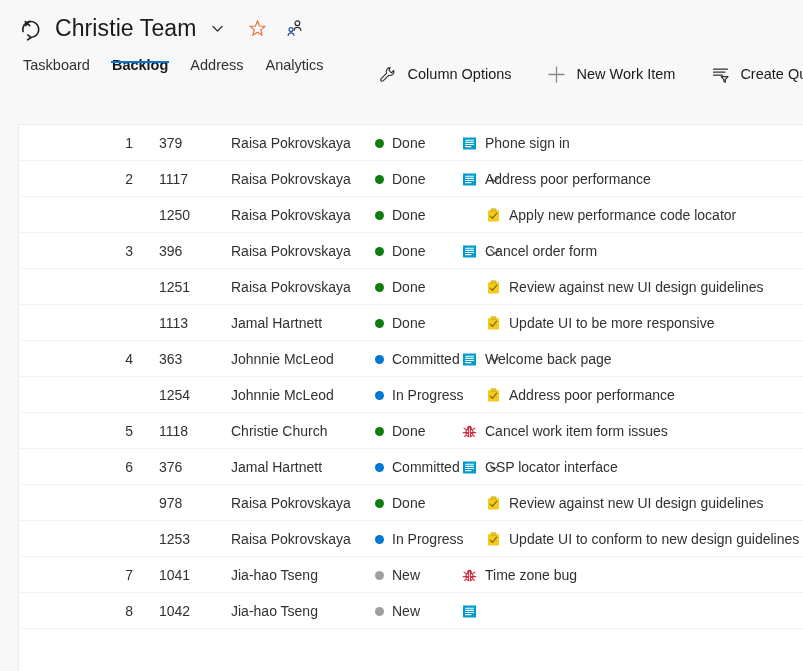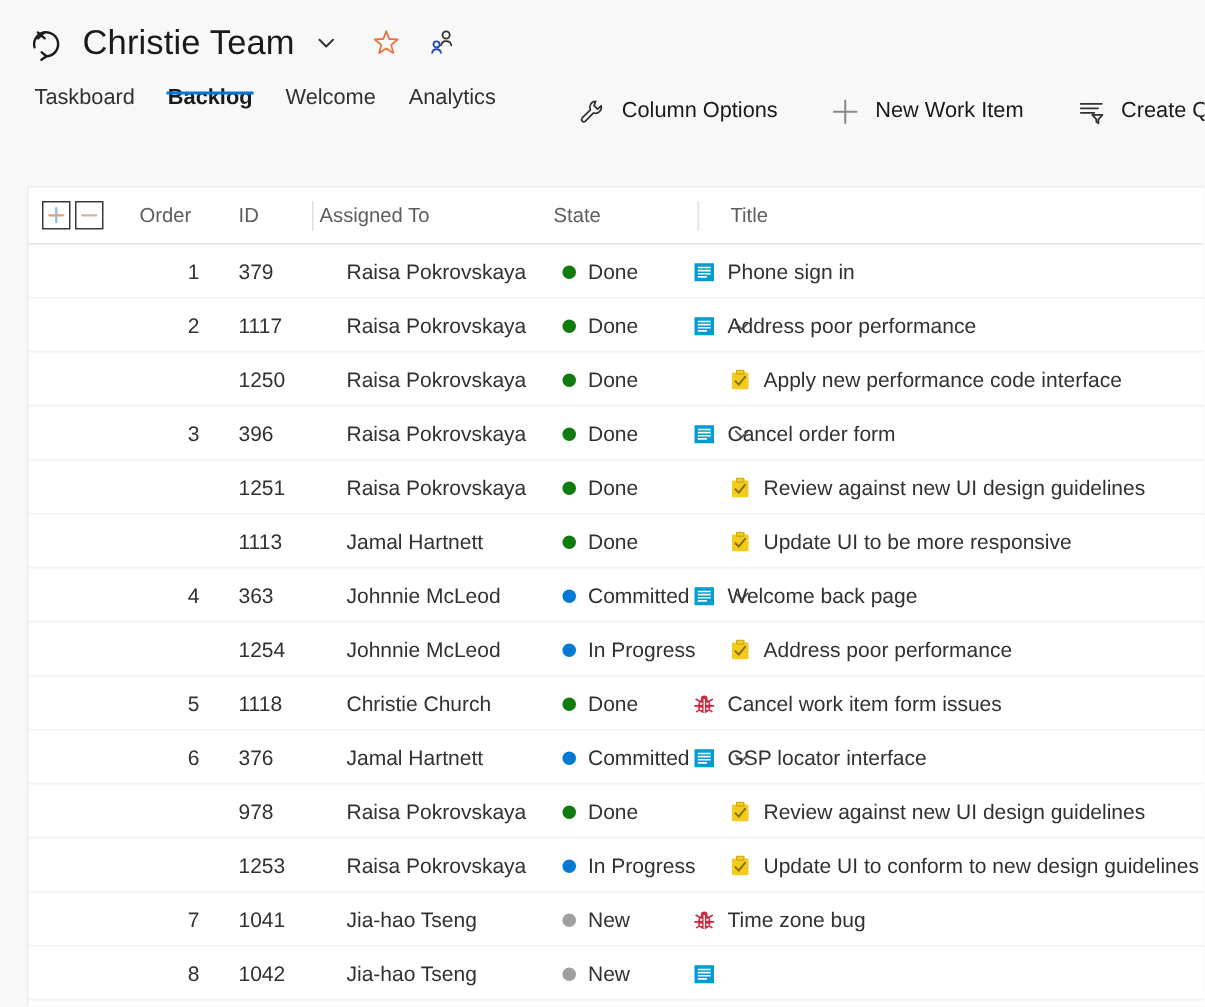--- a/index.html
+++ b/index.html
@@ -281,21 +281,21 @@
 
   <div class="navrow">
     <div class="tabs">
       <div class="tab">
         <span>Taskboard</span>
       </div>
       <div class="tab active">
         <span>Backlog</span>
       </div>
       <div class="tab">
-        <span>Welcome</span>
+        <span>Address</span>
       </div>
       <div class="tab">
         <span>Analytics</span>
       </div>
     </div>
 
     <div class="nav-divider"></div>
 
     <div class="cmdbar">
       <div class="cmd">
@@ -321,44 +321,20 @@
             <path d="M10.2 11.6 H17.0 L14.3 14.6 V17.2 L12.9 16.2 V14.6 Z" fill="none" stroke="#323130" stroke-width="1.2" stroke-linejoin="round"></path>
           </svg>
         </span>
         <span>Create Query</span>
       </div>
     </div>
   </div>
 
   <div class="grid-panel">
 
-    <div class="grid-head">
-      <div class="toggle-group">
-        <div class="tgl">
-          <svg width="13" height="13" viewBox="0 0 13 13">
-            <path d="M6.5 1.8 V11.2" stroke="#7fc6e8" stroke-width="1.5" stroke-linecap="round"></path>
-            <path d="M1.8 6.5 H11.2" stroke="#e0a173" stroke-width="1.5" stroke-linecap="round"></path>
-          </svg>
-        </div>
-        <div class="tgl">
-          <svg width="13" height="13" viewBox="0 0 13 13">
-            <path d="M1.8 6.5 H11.2" stroke="#cbb7a5" stroke-width="1.5" stroke-linecap="round"></path>
-          </svg>
-        </div>
-      </div>
-
-      <div class="hsep" style="left:189px;"></div>
-      <div class="hsep" style="left:446px;"></div>
-
-      <div class="hcell" style="left:74px;">Order</div>
-      <div class="hcell" style="left:140px;">ID</div>
-      <div class="hcell" style="left:194px;">Assigned To</div>
-      <div class="hcell" style="left:350px;">State</div>
-      <div class="hcell" style="left:468px;">Title</div>
-    </div>
 
     <div class="grid-body" id="grid-body">
         <div class="row">
           <div class="cell c-order">1</div>
           <div class="cell c-id">379</div>
           <div class="cell c-assigned">Raisa Pokrovskaya</div>
           <div class="cell c-state">
             <span class="dot" style="background:#107c10"></span>
             <span>Done</span>
           </div>
@@ -409,21 +385,21 @@
           </div>
           <div class="cell c-title">
             <span class="wi indent-1">
               <span class="wi-ico">
                 <svg width="15" height="15" viewBox="0 0 15 15">
                   <rect x="2" y="2.3" width="11" height="11.2" rx="0.8" fill="#f2cb1d"></rect>
                   <rect x="5" y="0.8" width="5" height="2.6" rx="0.6" fill="#f2cb1d" stroke="#c9a50f" stroke-width="0.7"></rect>
                   <path d="M4.3 8.2 L6.5 10.4 L10.7 5.2" fill="none" stroke="#8a6d00" stroke-width="1.3" stroke-linecap="round" stroke-linejoin="round"></path>
                 </svg>
               </span>
-              <span class="wi-title">Apply new performance code interface</span>
+              <span class="wi-title">Apply new performance code locator</span>
             </span>
           </div>
         </div>
         <div class="row">
           <div class="cell c-order">3</div>
           <div class="cell c-id">396</div>
           <div class="cell c-assigned">Raisa Pokrovskaya</div>
           <div class="cell c-state">
             <span class="dot" style="background:#107c10"></span>
             <span>Done</span>

